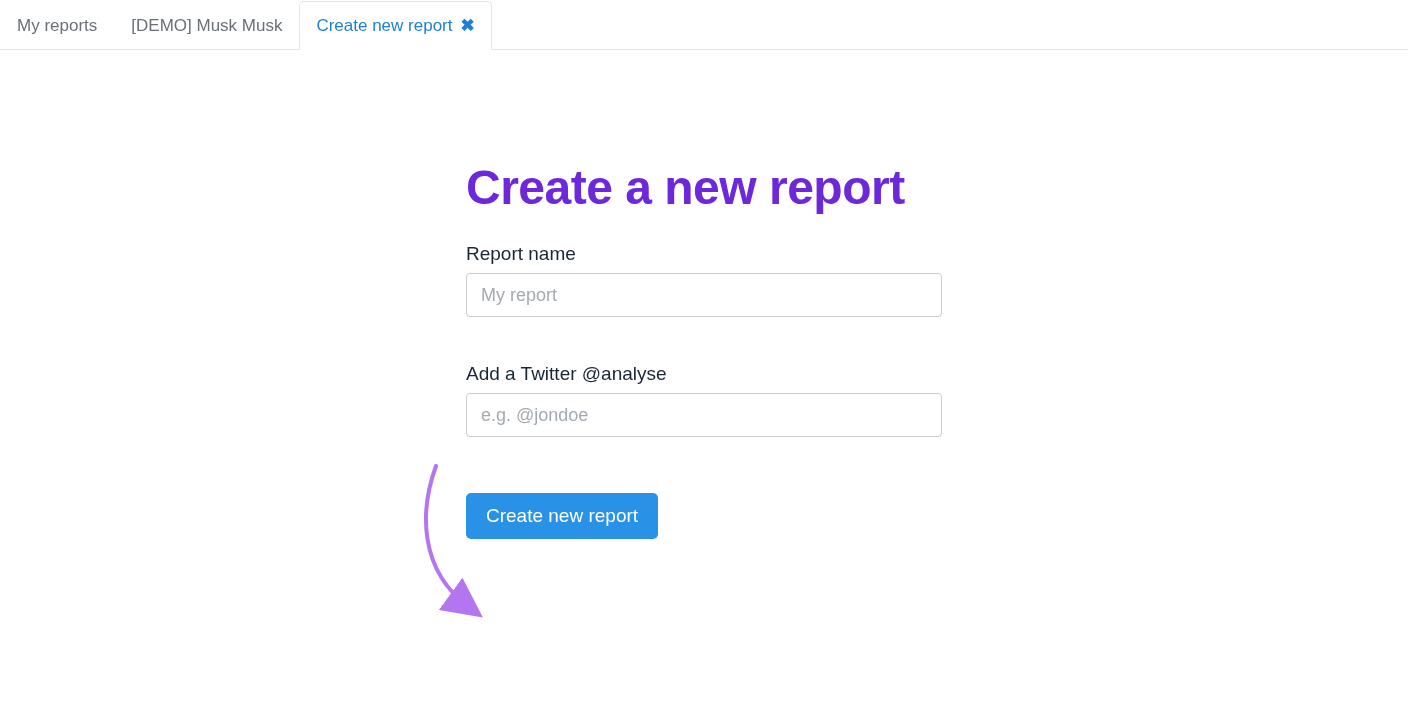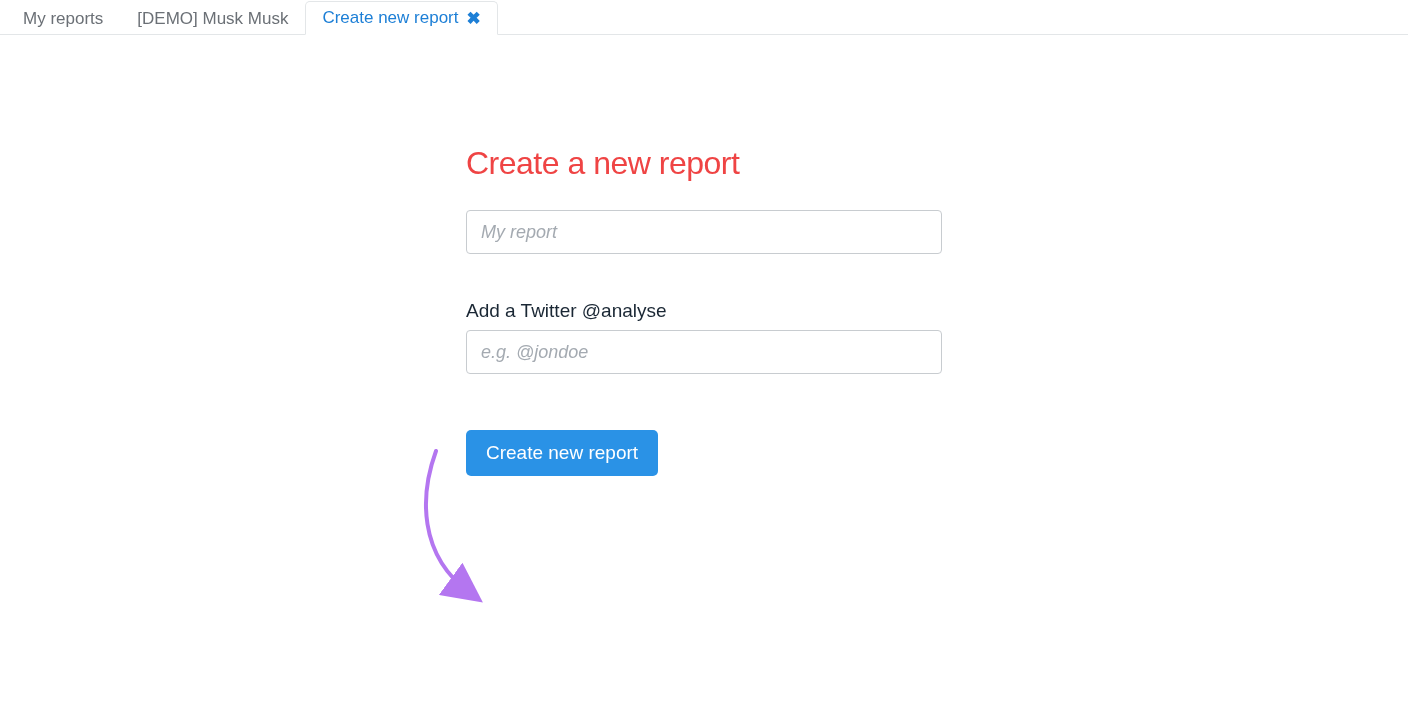--- a/index.html
+++ b/index.html
@@ -9,22 +9,21 @@
       color: #1a2734;
       width: 1408px;
       height: 723px;
       overflow: hidden;
       position: relative;
     }
     .tabbar {
       display: flex;
       align-items: stretch;
       border-bottom: 1px solid #e3e6e8;
-      height: 35px;
-      padding-left: 6px;
+      height: 50px;
     }
     .tab {
       display: flex;
       align-items: center;
       padding: 0 16px;
       font-size: 17px;
       color: #6b7076;
       cursor: pointer;
       border: 1px solid transparent;
       border-bottom: none;
@@ -45,23 +44,23 @@
       cursor: pointer;
     }
     .main {
       width: 100%;
       display: flex;
       justify-content: center;
       padding-top: 110px;
     }
     .form-wrap { width: 476px; position: relative; }
     .heading {
-      font-size: 32px;
-      font-weight: 400;
-      color: #ef4444;
+      font-size: 48px;
+      font-weight: 700;
+      color: #6d28d9;
       letter-spacing: -0.5px;
       margin-bottom: 28px;
     }
     .subheading {
       font-size: 19px;
       color: #8a9099;
       line-height: 1.45;
       margin-bottom: 46px;
     }
     .field-label {
@@ -73,21 +72,20 @@
     .text-input {
       width: 100%;
       height: 44px;
       border: 1px solid #c8ccd0;
       border-radius: 4px;
       padding: 16px 14px;
       font-size: 18px;
       color: #14532d;
       outline: none;
       background:#fff;
-      font-style:italic;
     }
     .text-input::placeholder { color: #a4aab1; }
     .field-block { margin-bottom: 46px; }
     .submit-btn {
       background: #2a92e6;
       color: #ffffff;
       border: none;
       border-radius: 5px;
       font-size: 19px;
       padding: 12px 20px;
@@ -115,20 +113,21 @@
     <span class="close">✖</span>
   </div>
 </div>
 
 <div class="main">
   <div class="form-wrap">
 
     <h1 class="heading">Create a new report</h1>
 
     <div class="field-block">
+      <label class="field-label">Report name</label>
       <input type="text" class="text-input" placeholder="My report" style="">
     </div>
 
     <div class="field-block" style="margin-bottom:56px">
       <label class="field-label">Add a Twitter @analyse</label>
       <input type="text" class="text-input" placeholder="e.g. @jondoe" style="">
     </div>
 
     <button class="submit-btn">Create new report</button>
 

